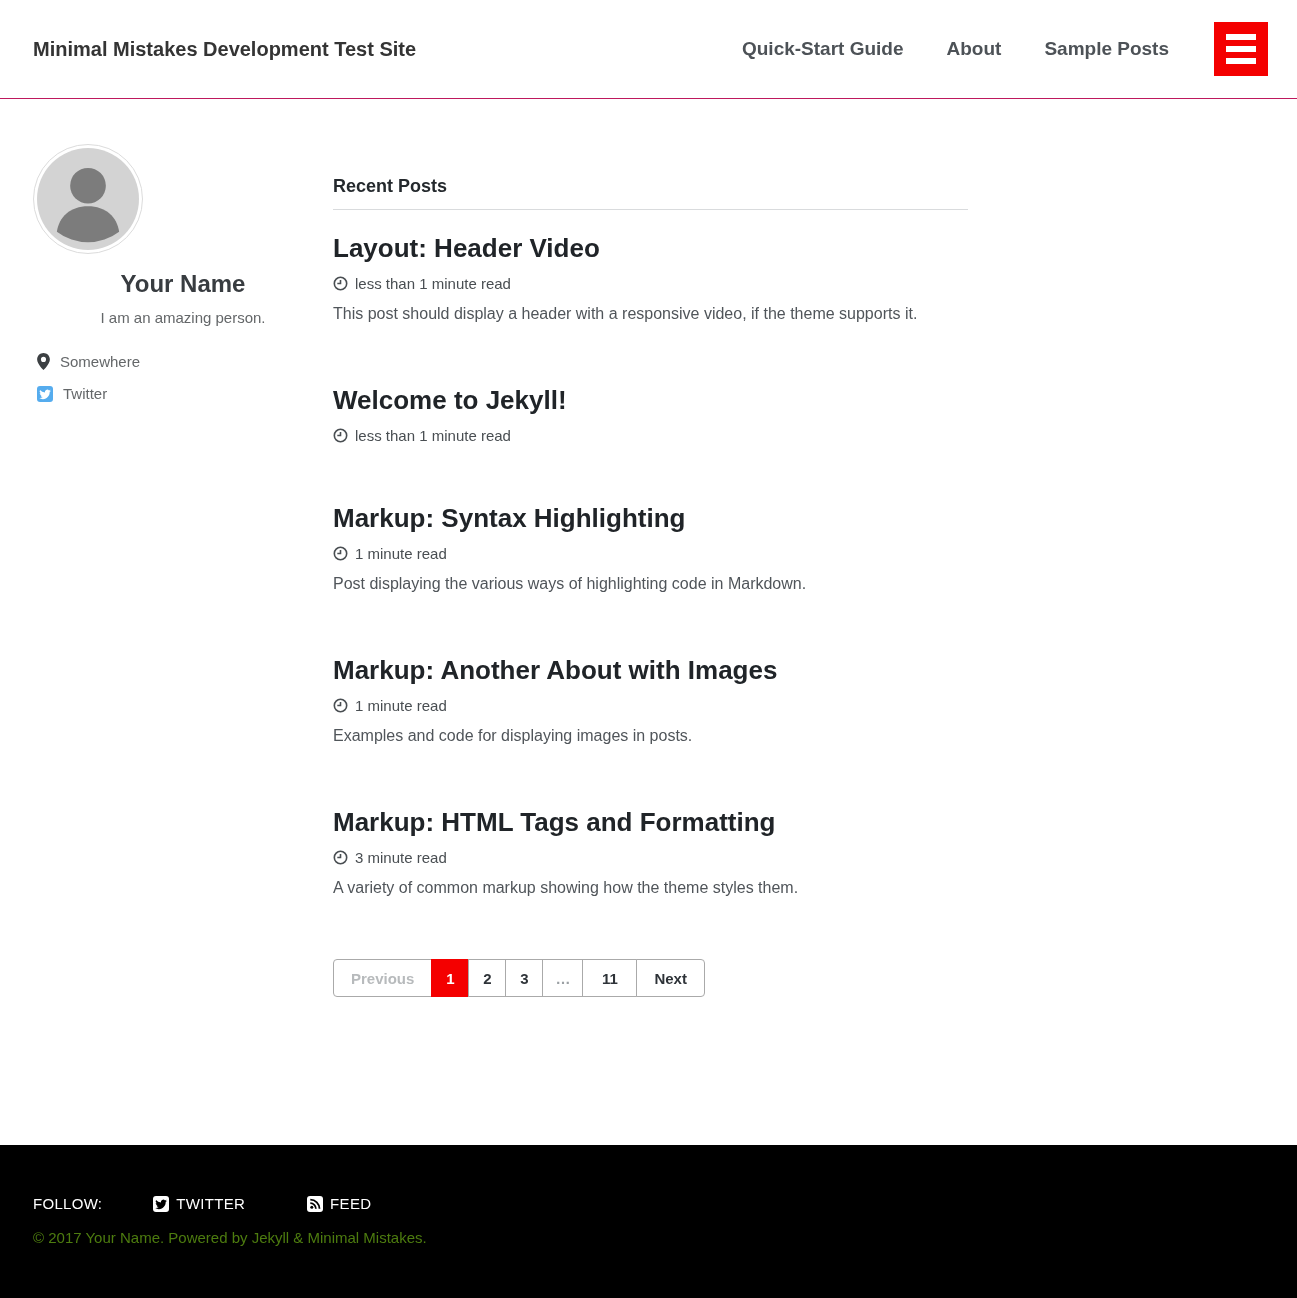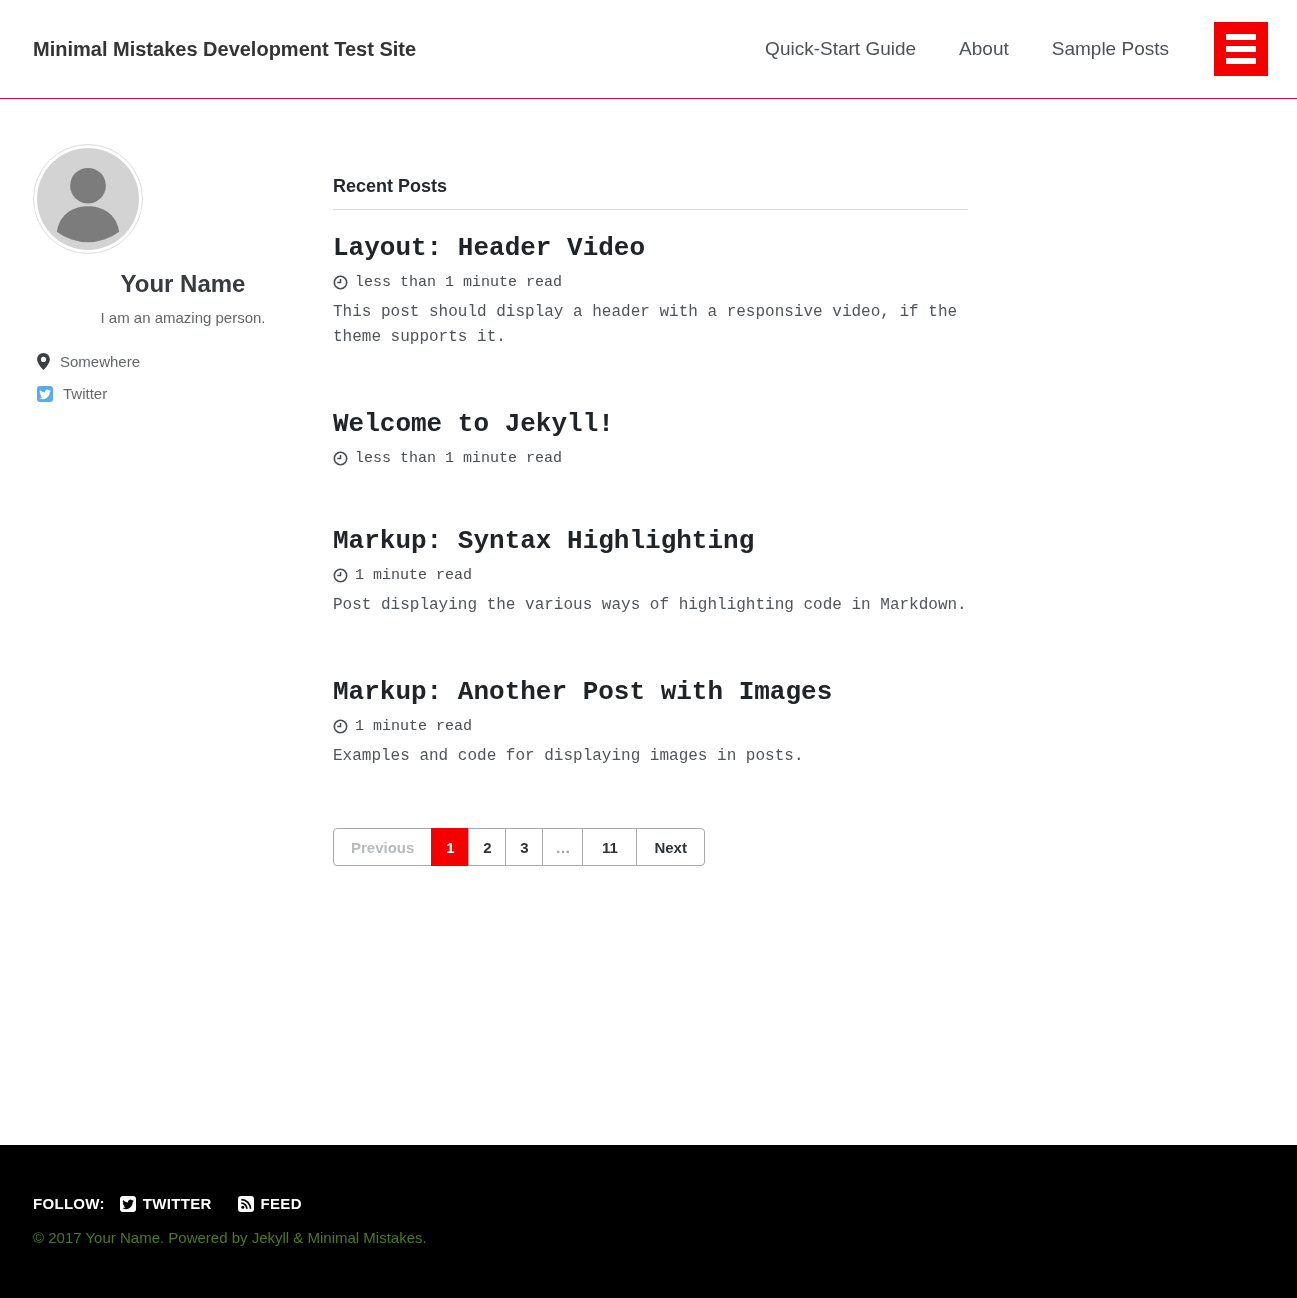--- a/index.html
+++ b/index.html
@@ -30,20 +30,21 @@
     color: #343434;
     margin-right: auto;
     text-decoration: none;
     cursor: pointer;
   }
   .masthead-nav ul {
     list-style: none;
     display: flex;
     gap: 43px;
     margin-right: 45px;
+    font-weight: bold;
   }
   .masthead-nav a {
     font-size: 19px;
     color: #4d5257;
     text-decoration: none;
     cursor: pointer;
   }
   .menu-btn {
     width: 54px;
     height: 54px;
@@ -107,21 +108,21 @@
   .archive { width: 635px; }
   .archive-title {
     margin-top: 32px;
     font-size: 18px;
     font-weight: 700;
     color: #24292d;
     padding-bottom: 12px;
     border-bottom: 1px solid #d9dbdd;
   }
   .post-list { list-style: none; margin-top: 23px; }
-  .post { margin-bottom: 59px; font-family: Liberation Mono, monospace; }
+  .post { margin-bottom: 59px; }
   .post-title {
     font-size: 26px;
     font-weight: 700;
     color: #202428;
     margin-bottom: 11px;
     cursor: pointer;
   }
   .post-meta {
     display: flex;
     align-items: center;
@@ -171,22 +172,23 @@
     flex-shrink: 0;
     background: #000;
     color: #fff;
     height: 153px;
     padding: 50px 33px 0;
   }
   .follow-row {
     display: flex;
     align-items: flex-end;
     font-size: 15px;
-    font-weight: 700;
+    font-weight: 400;
     letter-spacing: 0.3px;
+    gap: 36px;
   }
   .follow-label { margin-right: 15px; }
   .follow-link {
     display: flex;
     align-items: center;
     gap: 7px;
     margin-right: 26px;
     color: #fff;
     text-decoration: none;
     cursor: pointer;
@@ -284,31 +286,42 @@
           <svg width="15" height="15" viewBox="0 0 16 16">
             <circle cx="8" cy="8" r="6.6" fill="none" stroke="#494e52" stroke-width="1.7"></circle>
             <path d="M8 4.3V8H4.6" fill="none" stroke="#494e52" stroke-width="1.7"></path>
           </svg>
           <span>1 minute read</span>
         </p>
         <p class="post-excerpt">Post displaying the various ways of highlighting code in Markdown.</p>
       </li>
 
       <li class="post">
-        <h2 class="post-title">Markup: Another Post with Images</h2>
+        <h2 class="post-title">Markup: Another About with Images</h2>
         <p class="post-meta">
           <svg width="15" height="15" viewBox="0 0 16 16">
             <circle cx="8" cy="8" r="6.6" fill="none" stroke="#494e52" stroke-width="1.7"></circle>
             <path d="M8 4.3V8H4.6" fill="none" stroke="#494e52" stroke-width="1.7"></path>
           </svg>
           <span>1 minute read</span>
         </p>
         <p class="post-excerpt">Examples and code for displaying images in posts.</p>
       </li>
 
+      <li class="post">
+        <h2 class="post-title">Markup: HTML Tags and Formatting</h2>
+        <p class="post-meta">
+          <svg width="15" height="15" viewBox="0 0 16 16">
+            <circle cx="8" cy="8" r="6.6" fill="none" stroke="#494e52" stroke-width="1.7"></circle>
+            <path d="M8 4.3V8H4.6" fill="none" stroke="#494e52" stroke-width="1.7"></path>
+          </svg>
+          <span>3 minute read</span>
+        </p>
+        <p class="post-excerpt">A variety of common markup showing how the theme styles them.</p>
+      </li>
 
     </ul>
 
     <ul class="pagination">
       <li class="prev">Previous</li>
       <li class="page-num current">1</li>
       <li class="page-num">2</li>
       <li class="page-num">3</li>
       <li class="ellipsis">…</li>
       <li class="page-num wide">11</li>

